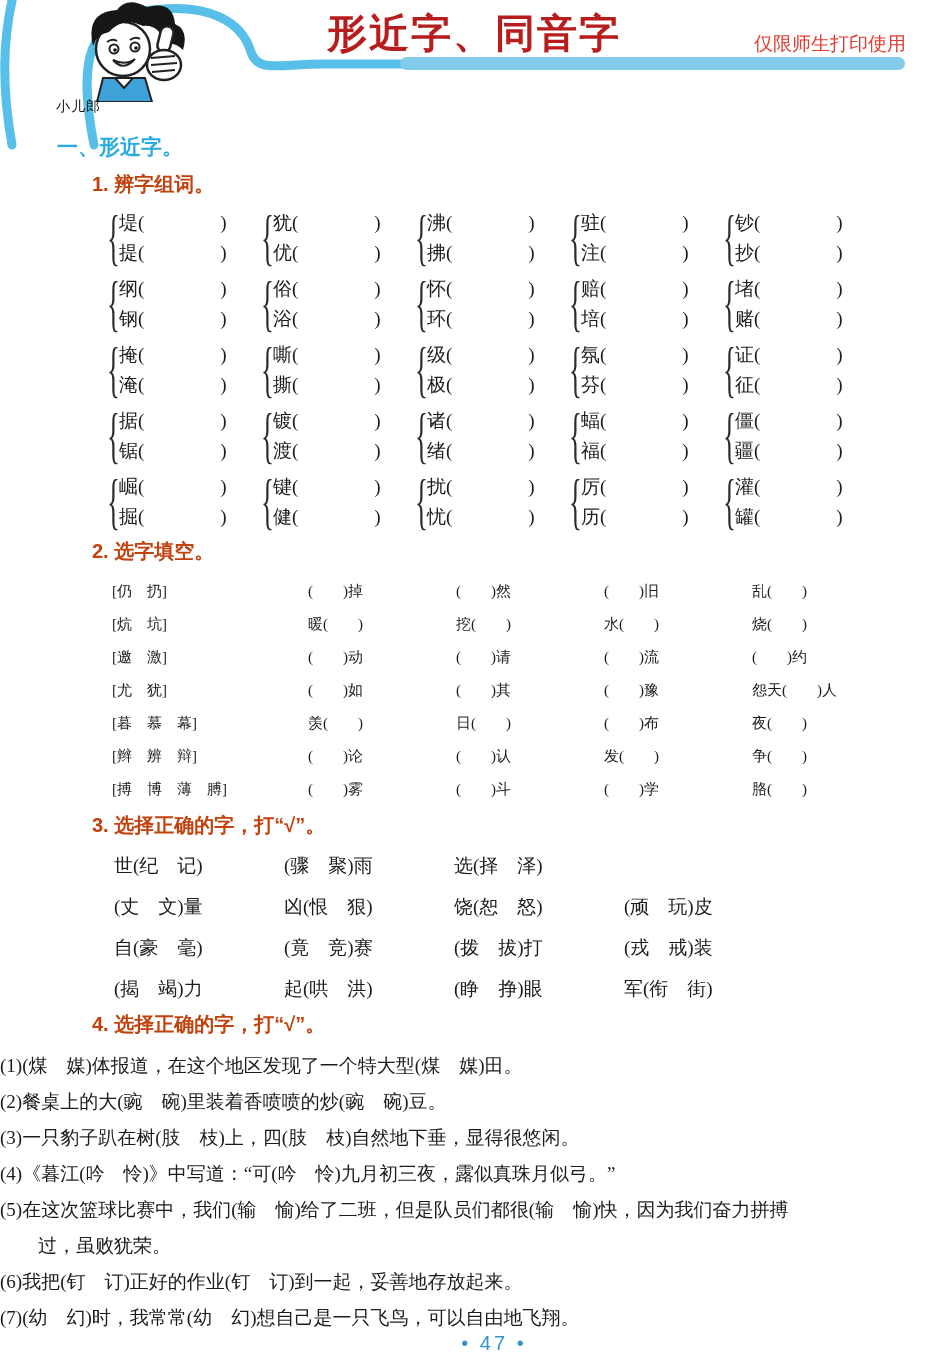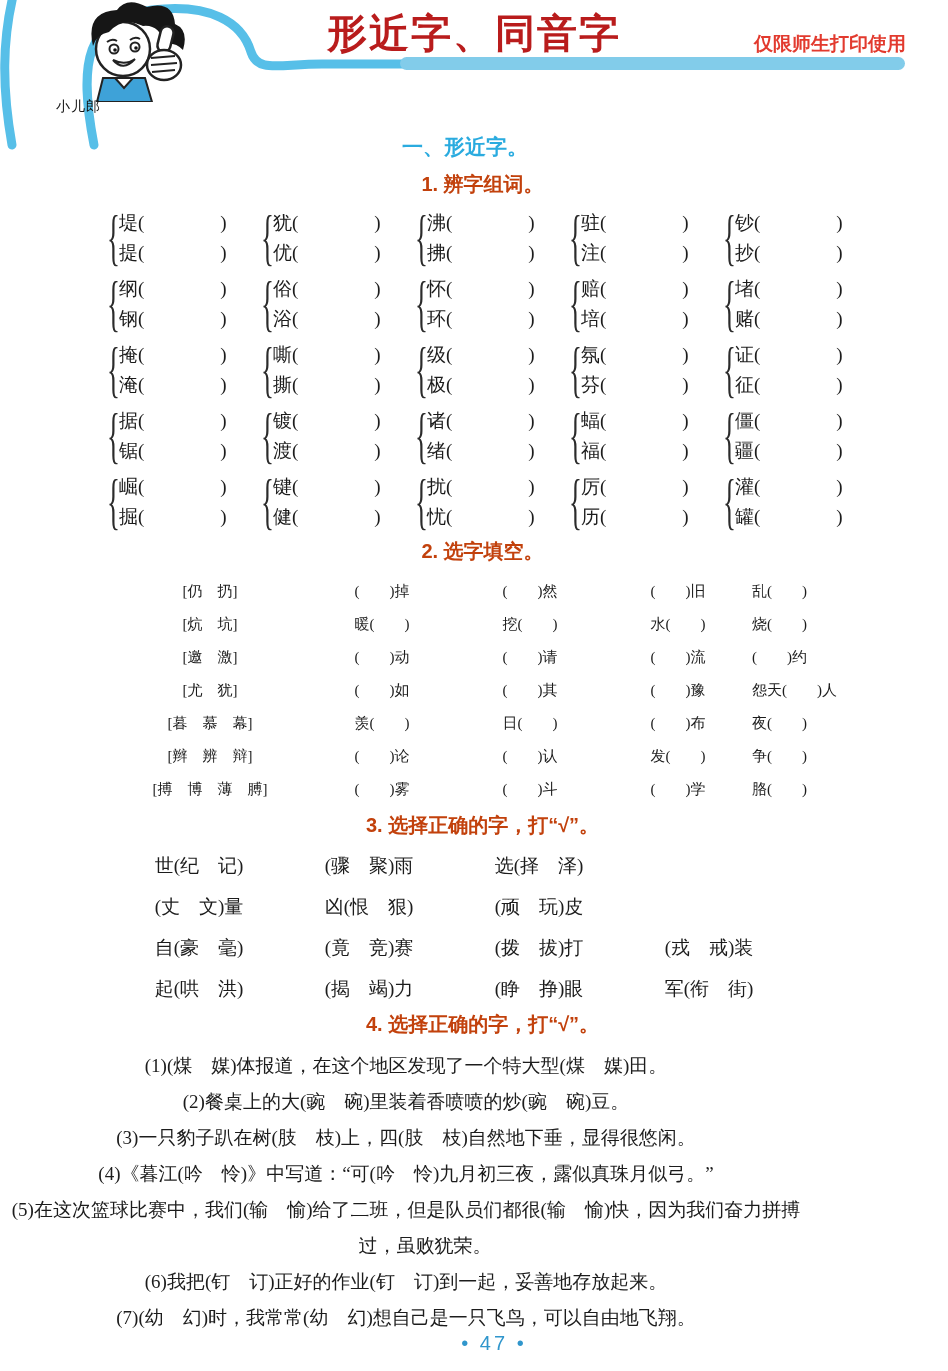--- a/index.html
+++ b/index.html
@@ -7,29 +7,29 @@
        font-family:"Liberation Serif",serif;color:#1c1c1c;overflow:hidden;}
   .page{position:absolute;inset:0;background:#ffffff;}
   
   .deco-svg{position:absolute;left:0;top:0;pointer-events:none;}
   .mascot{position:absolute;left:42px;top:2px;width:160px;text-align:center;}
   .mascot-label{font-size:14px;color:#111;margin-top:-8px;letter-spacing:1px;text-align:left;padding-left:14px;}
   .title{position:absolute;left:0;right:0;top:6px;text-align:center;
          font-family:"Liberation Sans",sans-serif;font-weight:bold;
          font-size:40px;color:#b91c1c;letter-spacing:2px;}
   .notice{position:absolute;top:31px;right:42px;font-family:"Liberation Sans",sans-serif;
-          font-weight:bold;font-size:19px;color:#e23a2e;}
+          font-weight:normal;font-size:19px;color:#e23a2e;}
   .bar{position:absolute;left:400px;top:57px;width:505px;height:13px;
        background:#82ccea;border-radius:8px;}
   
   .h-sec{margin:0 0 10px 57px;font-family:"Liberation Sans",sans-serif;
          font-weight:bold;font-size:21px;color:#2aabdf;}
   .h-num{margin:6px 0 10px 92px;font-family:"Liberation Sans",sans-serif;
          font-weight:bold;font-size:20px;color:#c2410c;}
-  .content{position:absolute;left:0;top:133px;width:873px;text-align:center;}
+  .content{position:absolute;left:0;top:133px;width:873px;}
   
   .pairs{margin-left:103px;}
   .pair-row{display:flex;margin-bottom:6px;}
   .pair{width:158px;display:flex;align-items:center;}
   .brace{display:inline-block;width:16px;font-size:54px;line-height:54px;
          font-weight:100;color:#2b2b2b;transform:scale(.5,1.12);transform-origin:center;}
   .plines{display:flex;flex-direction:column;}
   .pline{font-size:19px;line-height:30px;white-space:pre;}
   
   .fill{margin-left:112px;}
@@ -282,23 +282,23 @@
       <div class="fill-row"><span class="opts">[邀　激]</span><span class="fc">(　　)动</span><span class="fc">(　　)请</span><span class="fc">(　　)流</span><span class="fc">(　　)约</span></div>
       <div class="fill-row"><span class="opts">[尤　犹]</span><span class="fc">(　　)如</span><span class="fc">(　　)其</span><span class="fc">(　　)豫</span><span class="fc">怨天(　　)人</span></div>
       <div class="fill-row"><span class="opts">[暮　慕　幕]</span><span class="fc">羡(　　)</span><span class="fc">日(　　)</span><span class="fc">(　　)布</span><span class="fc">夜(　　)</span></div>
       <div class="fill-row"><span class="opts">[辫　辨　辩]</span><span class="fc">(　　)论</span><span class="fc">(　　)认</span><span class="fc">发(　　)</span><span class="fc">争(　　)</span></div>
       <div class="fill-row"><span class="opts">[搏　博　薄　膊]</span><span class="fc">(　　)雾</span><span class="fc">(　　)斗</span><span class="fc">(　　)学</span><span class="fc">胳(　　)</span></div>
     </div>
 
     <div class="h-num">3. 选择正确的字，打“√”。</div>
     <div class="tick">
       <div class="tick-row"><span class="tc">世(纪　记)</span><span class="tc">(骤　聚)雨</span><span class="tc">选(择　泽)</span></div>
-      <div class="tick-row"><span class="tc">(丈　文)量</span><span class="tc">凶(恨　狠)</span><span class="tc">(顽　玩)皮</span></div>
+      <div class="tick-row"><span class="tc">(丈　文)量</span><span class="tc">凶(恨　狠)</span><span class="tc">饶(恕　怒)</span><span class="tc">(顽　玩)皮</span></div>
       <div class="tick-row"><span class="tc">自(豪　毫)</span><span class="tc">(竟　竞)赛</span><span class="tc">(拨　拔)打</span><span class="tc">(戎　戒)装</span></div>
-      <div class="tick-row"><span class="tc">起(哄　洪)</span><span class="tc">(揭　竭)力</span><span class="tc">(睁　挣)眼</span><span class="tc">军(衔　街)</span></div>
+      <div class="tick-row"><span class="tc">(揭　竭)力</span><span class="tc">起(哄　洪)</span><span class="tc">(睁　挣)眼</span><span class="tc">军(衔　街)</span></div>
     </div>
 
     <div class="h-num">4. 选择正确的字，打“√”。</div>
     <div class="items">
       <div class="item">(1)(煤　媒)体报道，在这个地区发现了一个特大型(煤　媒)田。</div>
       <div class="item">(2)餐桌上的大(豌　碗)里装着香喷喷的炒(豌　碗)豆。</div>
       <div class="item">(3)一只豹子趴在树(肢　枝)上，四(肢　枝)自然地下垂，显得很悠闲。</div>
       <div class="item">(4)《暮江(吟　怜)》中写道：“可(吟　怜)九月初三夜，露似真珠月似弓。”</div>
       <div class="item">(5)在这次篮球比赛中，我们(输　愉)给了二班，但是队员们都很(输　愉)快，因为我们奋力拼搏过，虽败犹荣。</div>
       <div class="item">(6)我把(钉　订)正好的作业(钉　订)到一起，妥善地存放起来。</div>

